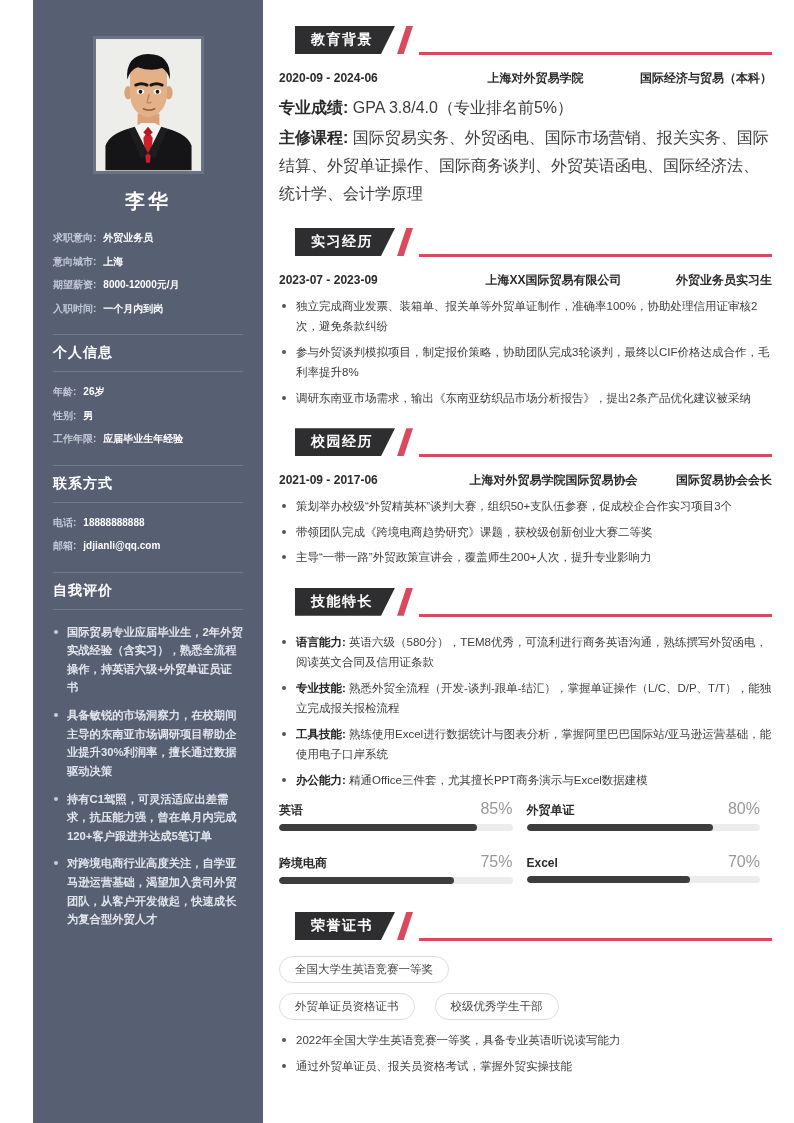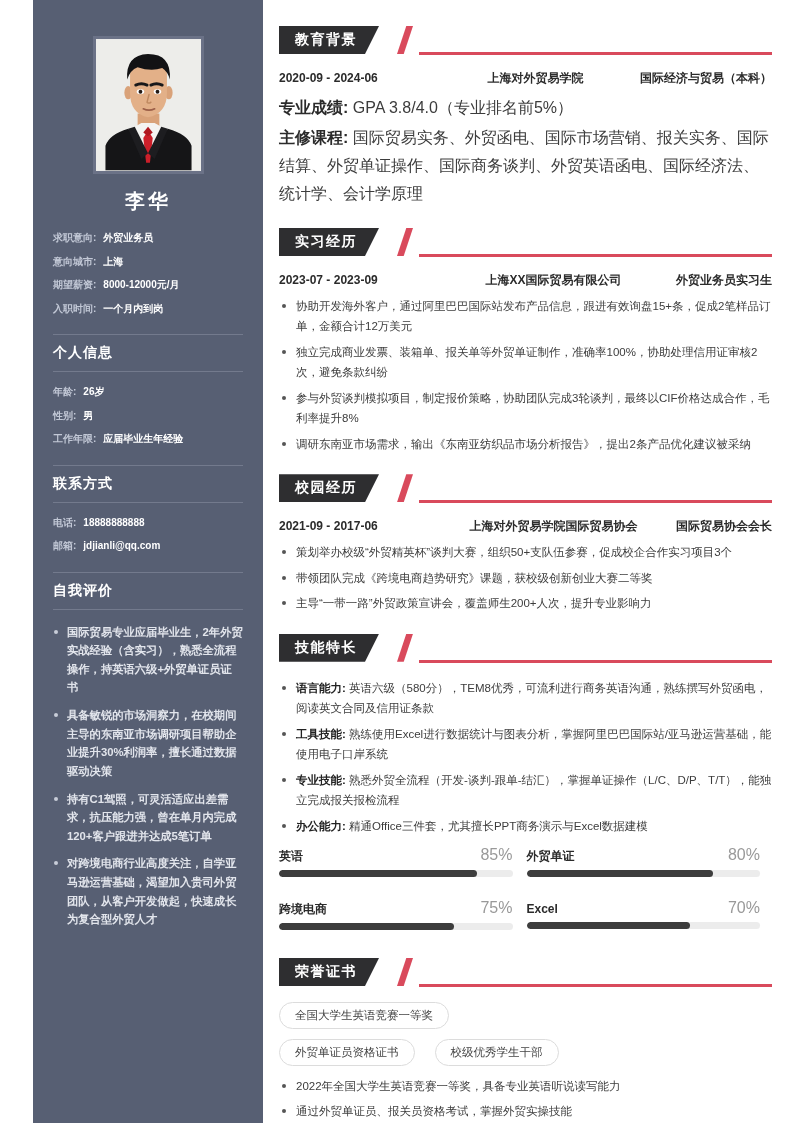--- a/index.html
+++ b/index.html
@@ -106,21 +106,21 @@
     color: #333333;
   }
 
   .sec-head {
     position: relative;
     height: 30px;
     margin-bottom: 14px;
   }
   .sec-head .tab {
     position: absolute;
-    left: 0; top: 0;
+    left: 16px; top: 0;
     height: 28px;
     background: #2e2e30;
     color: #ffffff;
     font-size: 14px;
     font-weight: bold;
     letter-spacing: 1.5px;
     padding: 0 22px 0 16px;
     display: flex;
     align-items: center;
     clip-path: polygon(0 0, 100% 0, calc(100% - 14px) 100%, 0 100%);
@@ -361,21 +361,20 @@
         <div class="tab">实习经历</div>
         <div class="slash" style="left:118px"></div>
         <div class="rule" style="left:140px; right:0;"></div>
       </div>
       <div class="entry-row">
         <span class="entry-date">2023-07 - 2023-09</span>
         <span class="entry-org">上海XX国际贸易有限公司</span>
         <span class="entry-role">外贸业务员实习生</span>
       </div>
       <ul class="main-bullets">
-        <li>协助开发海外客户，通过阿里巴巴国际站发布产品信息，跟进有效询盘15+条，促成2笔样品订单，金额合计12万美元</li>
         <li>独立完成商业发票、装箱单、报关单等外贸单证制作，准确率100%，协助处理信用证审核2次，避免条款纠纷</li>
         <li>参与外贸谈判模拟项目，制定报价策略，协助团队完成3轮谈判，最终以CIF价格达成合作，毛利率提升8%</li>
         <li>调研东南亚市场需求，输出《东南亚纺织品市场分析报告》，提出2条产品优化建议被采纳</li>
       </ul>
     </section>
 
     <section class="section">
       <div class="sec-head">
         <div class="tab">校园经历</div>
         <div class="slash" style="left:118px"></div>
@@ -398,26 +397,26 @@
         <div class="tab">技能特长</div>
         <div class="slash" style="left:118px"></div>
         <div class="rule" style="left:140px; right:0;"></div>
       </div>
       <ul class="main-bullets">
         <li>
           <b>语言能力:</b>
           <span>英语六级（580分），TEM8优秀，可流利进行商务英语沟通，熟练撰写外贸函电，阅读英文合同及信用证条款</span>
         </li>
         <li>
+          <b>专业技能:</b>
+          <span>熟悉外贸全流程（开发-谈判-跟单-结汇），掌握单证操作（L/C、D/P、T/T），能独立完成报关报检流程</span>
+        </li>
+        <li>
           <b>工具技能:</b>
           <span>熟练使用Excel进行数据统计与图表分析，掌握阿里巴巴国际站/亚马逊运营基础，能使用电子口岸系统</span>
-        </li>
-        <li>
-          <b>专业技能:</b>
-          <span>熟悉外贸全流程（开发-谈判-跟单-结汇），掌握单证操作（L/C、D/P、T/T），能独立完成报关报检流程</span>
         </li>
         <li>
           <b>办公能力:</b>
           <span>精通Office三件套，尤其擅长PPT商务演示与Excel数据建模</span>
         </li>
       </ul>
 
       <div class="skills-grid">
         <div class="skill">
           <div class="skill-top">

